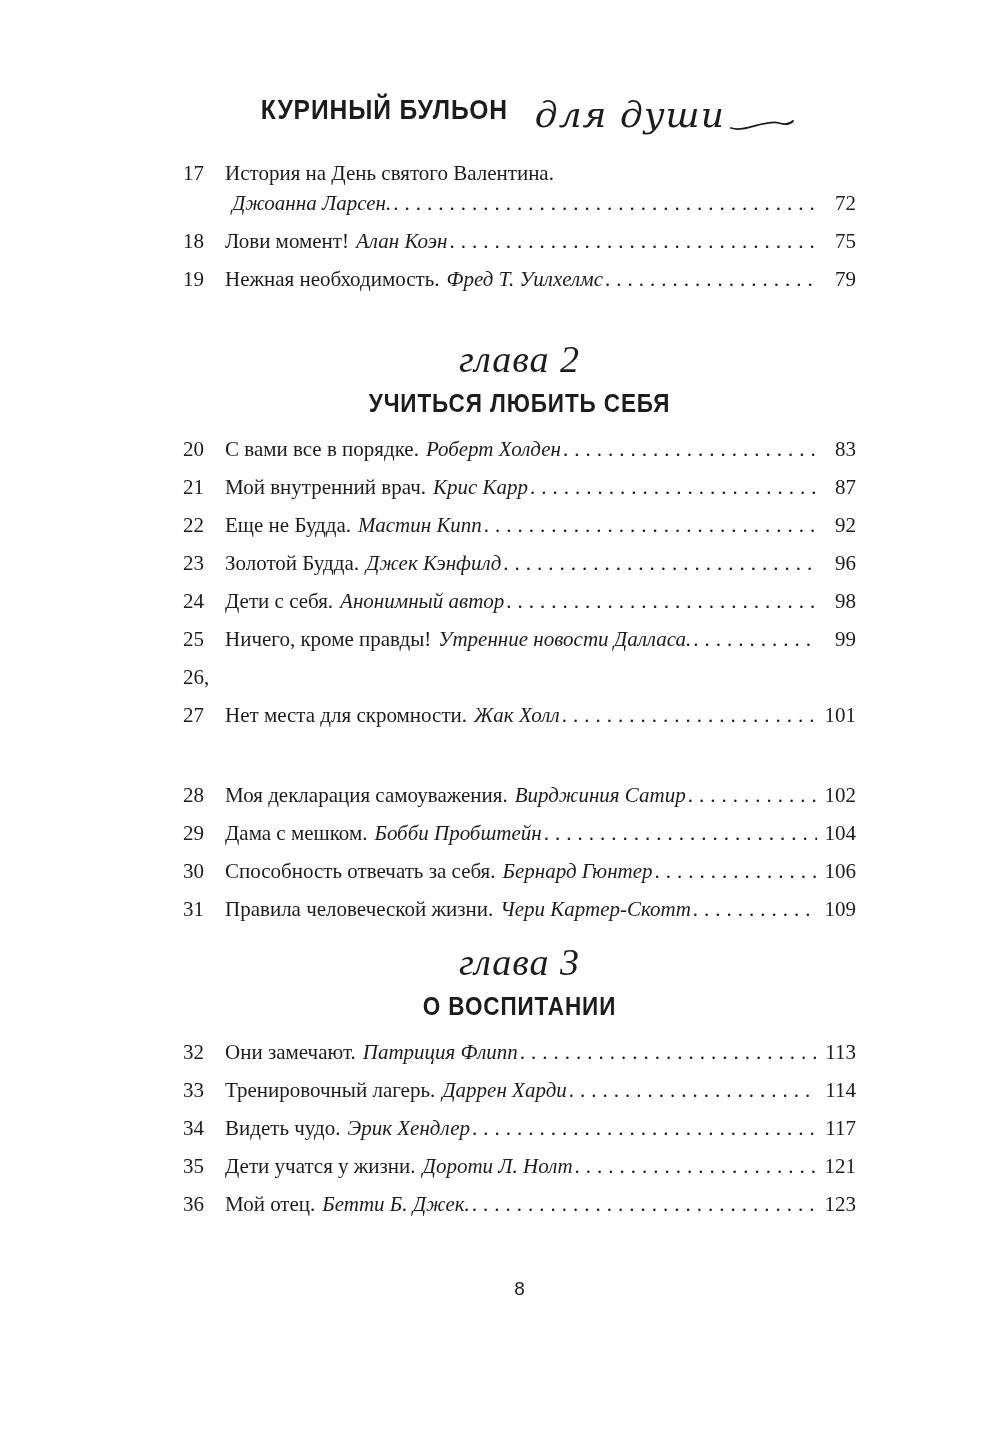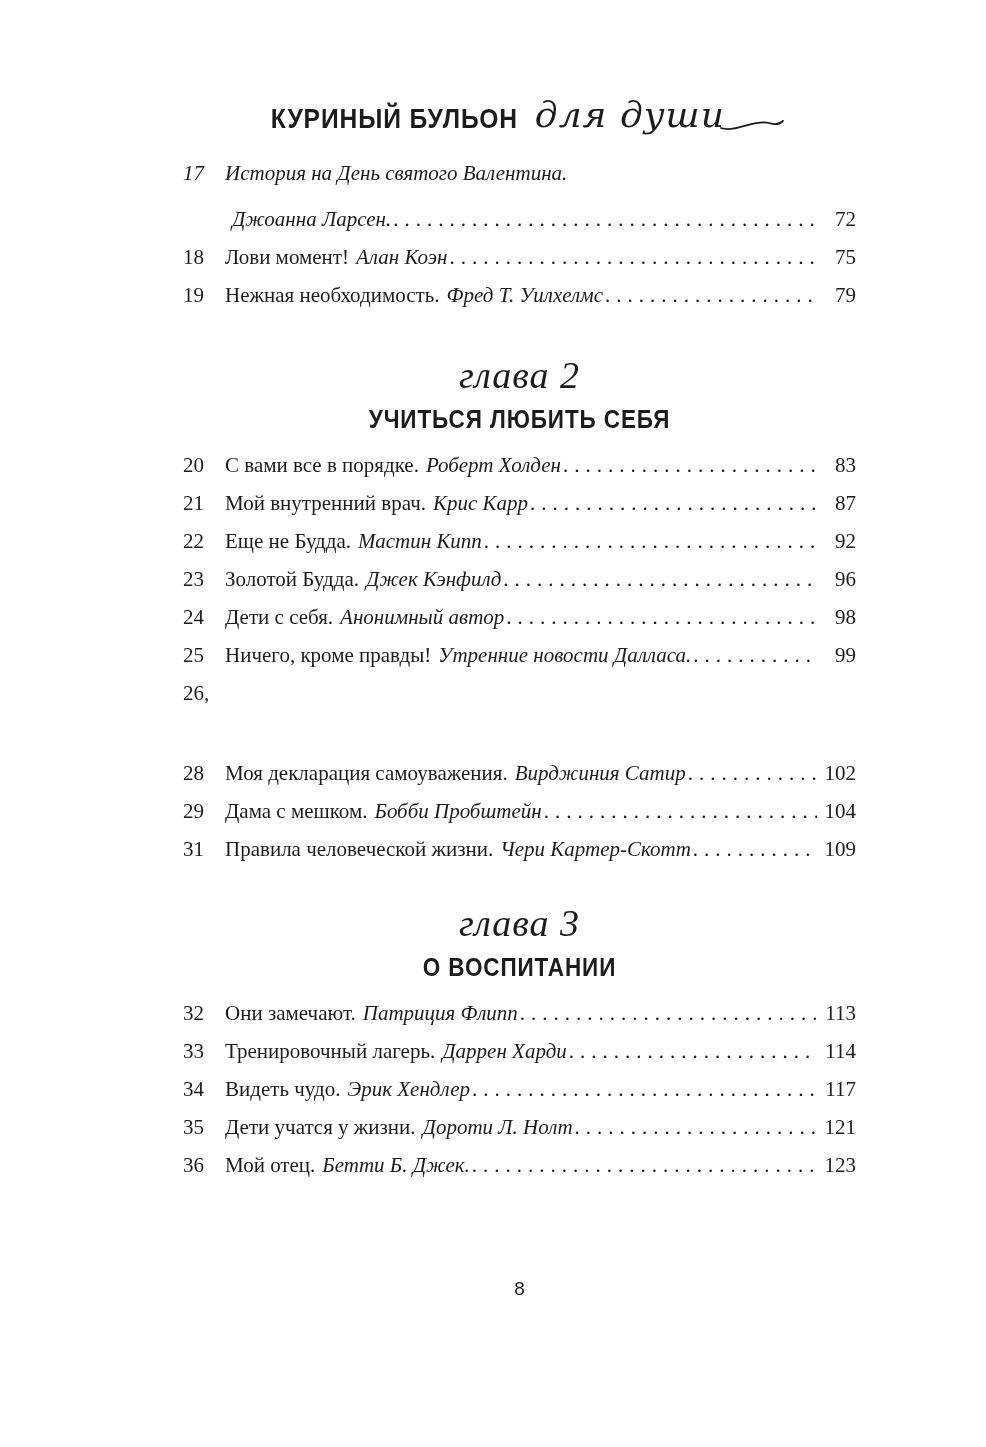--- a/index.html
+++ b/index.html
@@ -14,21 +14,22 @@
   }
 
   
   .header {
     position: absolute;
     left: 183px;
     width: 673px;
     top: 94px;
     display: flex;
     justify-content: center;
-    align-items: flex-end;
+    align-items: flex-start;
+    gap: 10px;
     white-space: nowrap;
   }
   .header-main {
     display: inline-block;
     font-family: "Liberation Sans", "DejaVu Sans", sans-serif;
     font-weight: 700;
     font-size: 28px;
     letter-spacing: 1px;
     transform: scaleX(0.88);
     transform-origin: center bottom;
@@ -49,21 +50,21 @@
     width: 673px;
   }
   .row {
     display: flex;
     align-items: baseline;
     font-size: 21px;
     line-height: 26px;
     margin-bottom: 12px;
     white-space: nowrap;
   }
-  .row-tight { margin-bottom: 20px; font-style: italic; }
+  .row-tight { margin-bottom: 4px; }
   .row-gap-top { margin-top: 54px; }
   .num { width: 42px; flex-shrink: 0; }
   .t { flex-shrink: 0; }
   .a {
     flex-shrink: 0;
     font-style: italic;
     margin-left: 7px;
   }
   .a:empty { margin-left: 0; }
   .leader {
@@ -74,21 +75,21 @@
     margin-right: 3px;
   }
   .leader::before {
     content: "..........................................................................................";
     letter-spacing: 6px;
   }
   .pg { flex-shrink: 0; min-width: 36px; text-align: right; }
 
   
   .chapter { text-align: center; margin-top: 44px; }
-  .chapter-3 { margin-top: 38px; }
+  .chapter-3 { margin-top: 17px; }
   .ch-script {
     font-family: Liberation Serif, serif;
     font-style: italic;
     font-size: 38px;
     line-height: 46px;
     letter-spacing: 1px;
   }
   .ch-title { margin-top: 6px; line-height: 30px; }
   .cond {
     display: inline-block;
@@ -200,36 +201,50 @@
       <div class="row">
         <span class="num">25</span>
         <span class="t">Ничего, кроме правды!</span>
         <span class="a">Утренние новости Далласа.</span>
         <span class="leader"></span>
         <span class="pg">99</span>
       </div>
       <div class="row">
         <span class="num">26,</span>
       </div>
+      <div class="row">
+        <span class="num">27</span>
+        <span class="t">Нет места для скромности.</span>
+        <span class="a">Жак Холл</span>
+        <span class="leader"></span>
+        <span class="pg">101</span>
+      </div>
 
       <div class="row row-gap-top">
         <span class="num">28</span>
         <span class="t">Моя декларация самоуважения.</span>
         <span class="a">Вирджиния Сатир</span>
         <span class="leader"></span>
         <span class="pg">102</span>
       </div>
       <div class="row">
         <span class="num">29</span>
         <span class="t">Дама с мешком.</span>
         <span class="a">Бобби Пробштейн</span>
         <span class="leader"></span>
         <span class="pg">104</span>
       </div>
       <div class="row">
+        <span class="num">30</span>
+        <span class="t">Способность отвечать за себя.</span>
+        <span class="a">Бернард Гюнтер</span>
+        <span class="leader"></span>
+        <span class="pg">106</span>
+      </div>
+      <div class="row">
         <span class="num">31</span>
         <span class="t">Правила человеческой жизни.</span>
         <span class="a">Чери Картер-Скотт</span>
         <span class="leader"></span>
         <span class="pg">109</span>
       </div>
     </div>
 
     <div class="chapter chapter-3">
       <div class="ch-script">глава 3</div>

